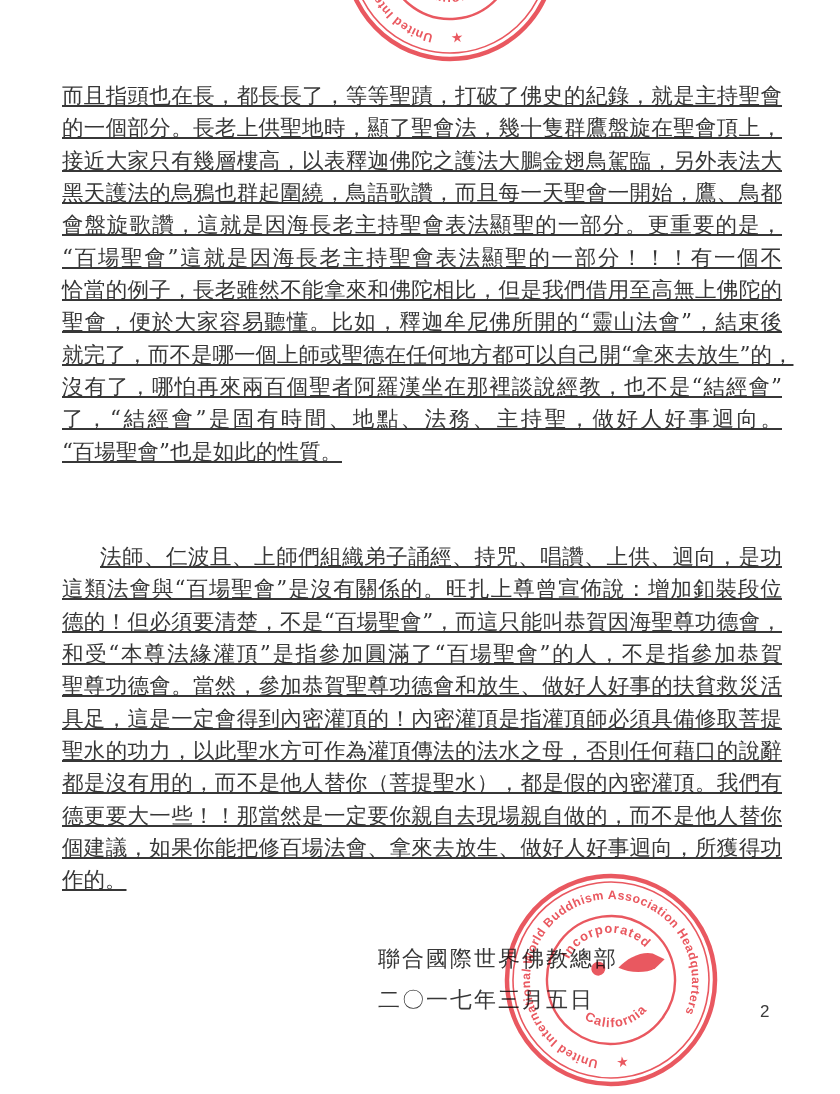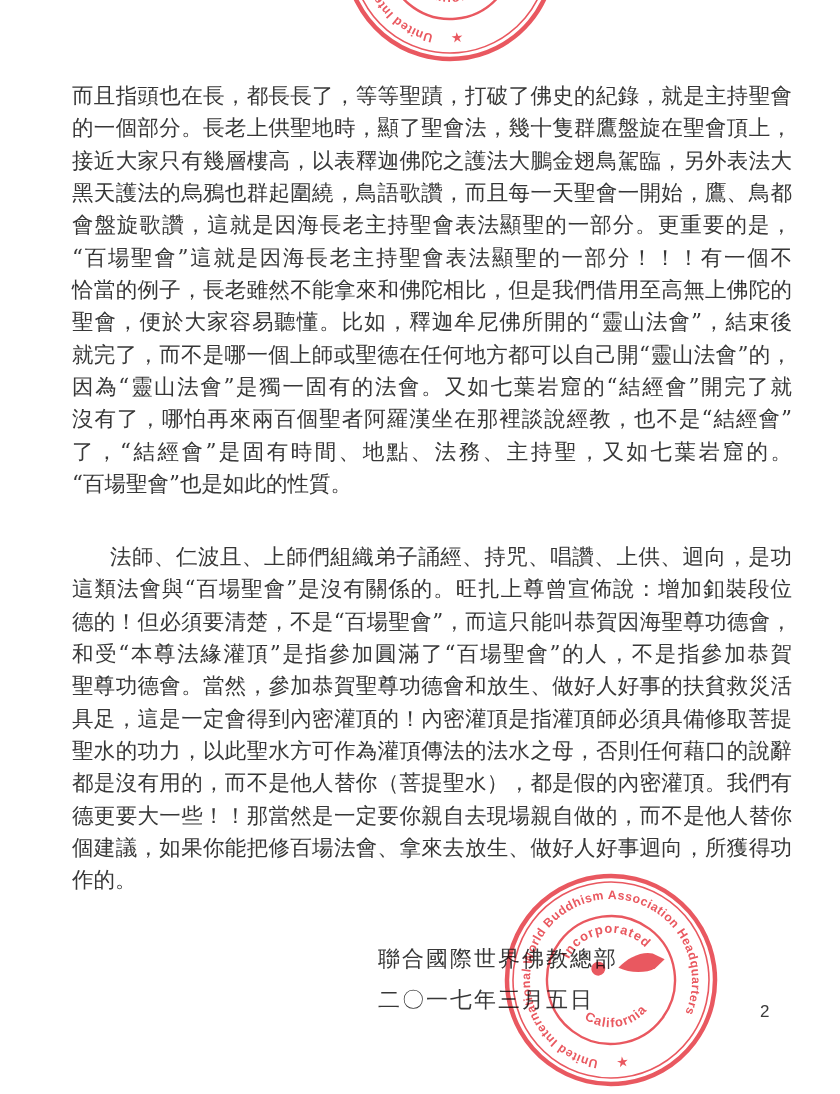--- a/index.html
+++ b/index.html
@@ -7,22 +7,23 @@
     position: relative;
     width: 840px;
     height: 1094px;
     background: #ffffff;
     overflow: hidden;
     font-family: "DejaVu Serif", "Liberation Serif", serif;
     color: #373737;
   }
   .textblock {
     position: absolute;
-    left: 72px;
+    left: 62px;
     width: 720px;
+    text-decoration: underline;
   }
   .para1 { top: 80px; }
   .para2 { top: 508px; margin-top: 33px; }
   .tline {
     height: 32.33px;
     line-height: 32.33px;
     font-size: 21.5px;
     white-space: nowrap;
     text-align: justify;
     text-align-last: justify;
@@ -90,24 +91,23 @@
 
   <div class="textblock para1">
     <div class="tline">而且指頭也在長，都長長了，等等聖蹟，打破了佛史的紀錄，就是主持聖會</div>
     <div class="tline">的一個部分。長老上供聖地時，顯了聖會法，幾十隻群鷹盤旋在聖會頂上，</div>
     <div class="tline">接近大家只有幾層樓高，以表釋迦佛陀之護法大鵬金翅鳥駕臨，另外表法大</div>
     <div class="tline">黑天護法的烏鴉也群起圍繞，鳥語歌讚，而且每一天聖會一開始，鷹、鳥都</div>
     <div class="tline">會盤旋歌讚，這就是因海長老主持聖會表法顯聖的一部分。更重要的是，</div>
     <div class="tline">“百場聖會”這就是因海長老主持聖會表法顯聖的一部分！！！有一個不</div>
     <div class="tline">恰當的例子，長老雖然不能拿來和佛陀相比，但是我們借用至高無上佛陀的</div>
     <div class="tline">聖會，便於大家容易聽懂。比如，釋迦牟尼佛所開的“靈山法會”，結束後</div>
-    <div class="tline">就完了，而不是哪一個上師或聖德在任何地方都可以自己開“靈山法會”的，</div>
-    <div class="tline">因為“靈山法會”是獨一固有的法會。又如七葉岩窟的“結經會”開完了就</div>
+    <div class="tline">就完了，而不是哪一個上師或聖德在任何地方都可以自己開“拿來去放生”的，</div>
     <div class="tline">沒有了，哪怕再來兩百個聖者阿羅漢坐在那裡談說經教，也不是“結經會”</div>
-    <div class="tline">了，“結經會”是固有時間、地點、法務、主持聖，又如七葉岩窟的。</div>
+    <div class="tline">了，“結經會”是固有時間、地點、法務、主持聖，做好人好事迴向。</div>
     <div class="tline noexp">“百場聖會”也是如此的性質。</div>
   </div>
 
   <div class="textblock para2">
     <div class="tline indent">法師、仁波且、上師們組織弟子誦經、持咒、唱讚、上供、迴向，是功</div>
     <div class="tline">這類法會與“百場聖會”是沒有關係的。旺扎上尊曾宣佈說：增加釦裝段位</div>
     <div class="tline">德的！但必須要清楚，不是“百場聖會”，而這只能叫恭賀因海聖尊功德會，</div>
     <div class="tline">和受“本尊法緣灌頂”是指參加圓滿了“百場聖會”的人，不是指參加恭賀</div>
     <div class="tline">聖尊功德會。當然，參加恭賀聖尊功德會和放生、做好人好事的扶貧救災活</div>
     <div class="tline">具足，這是一定會得到內密灌頂的！內密灌頂是指灌頂師必須具備修取菩提</div>

